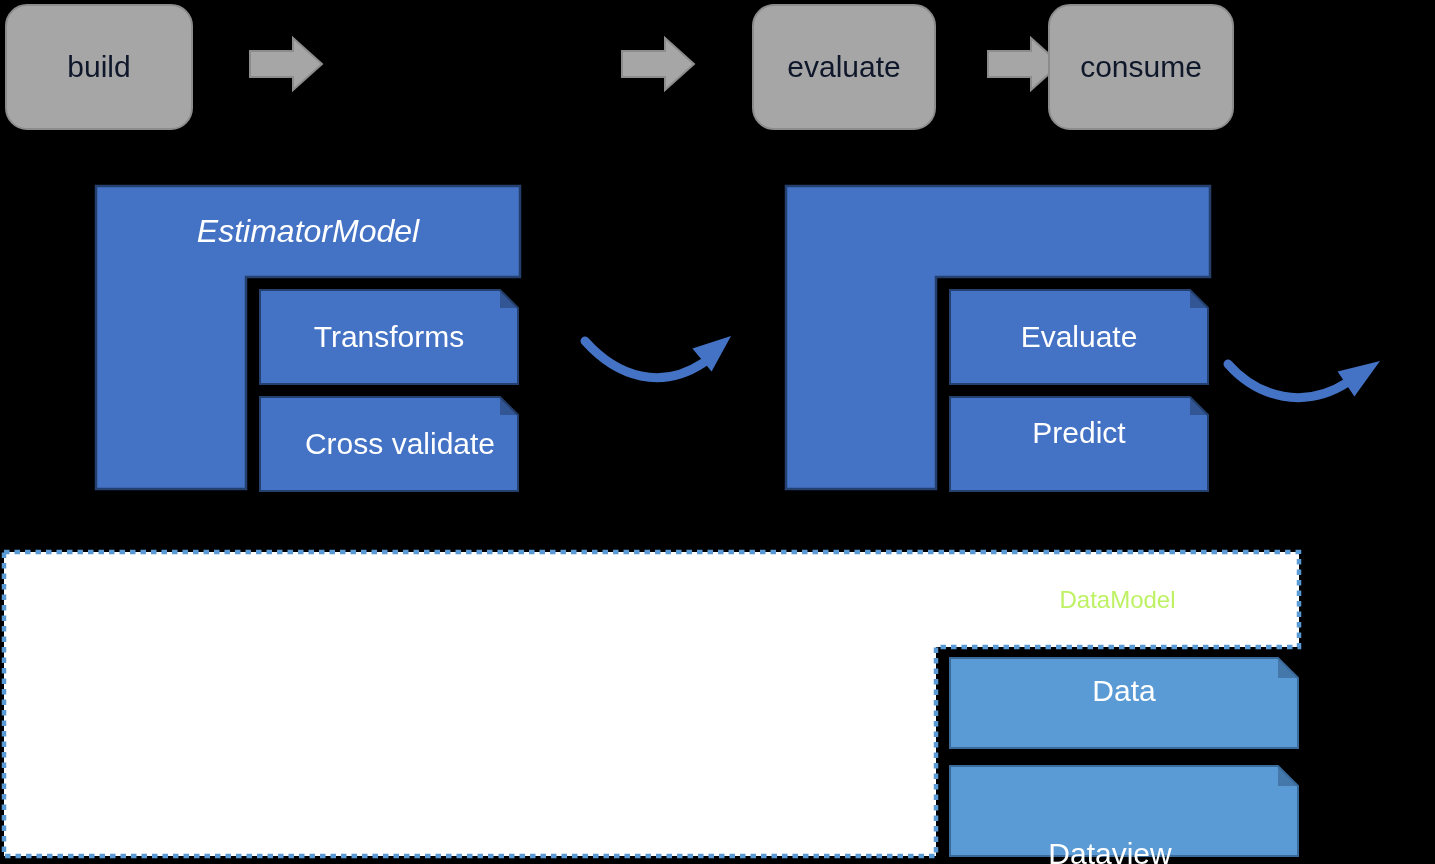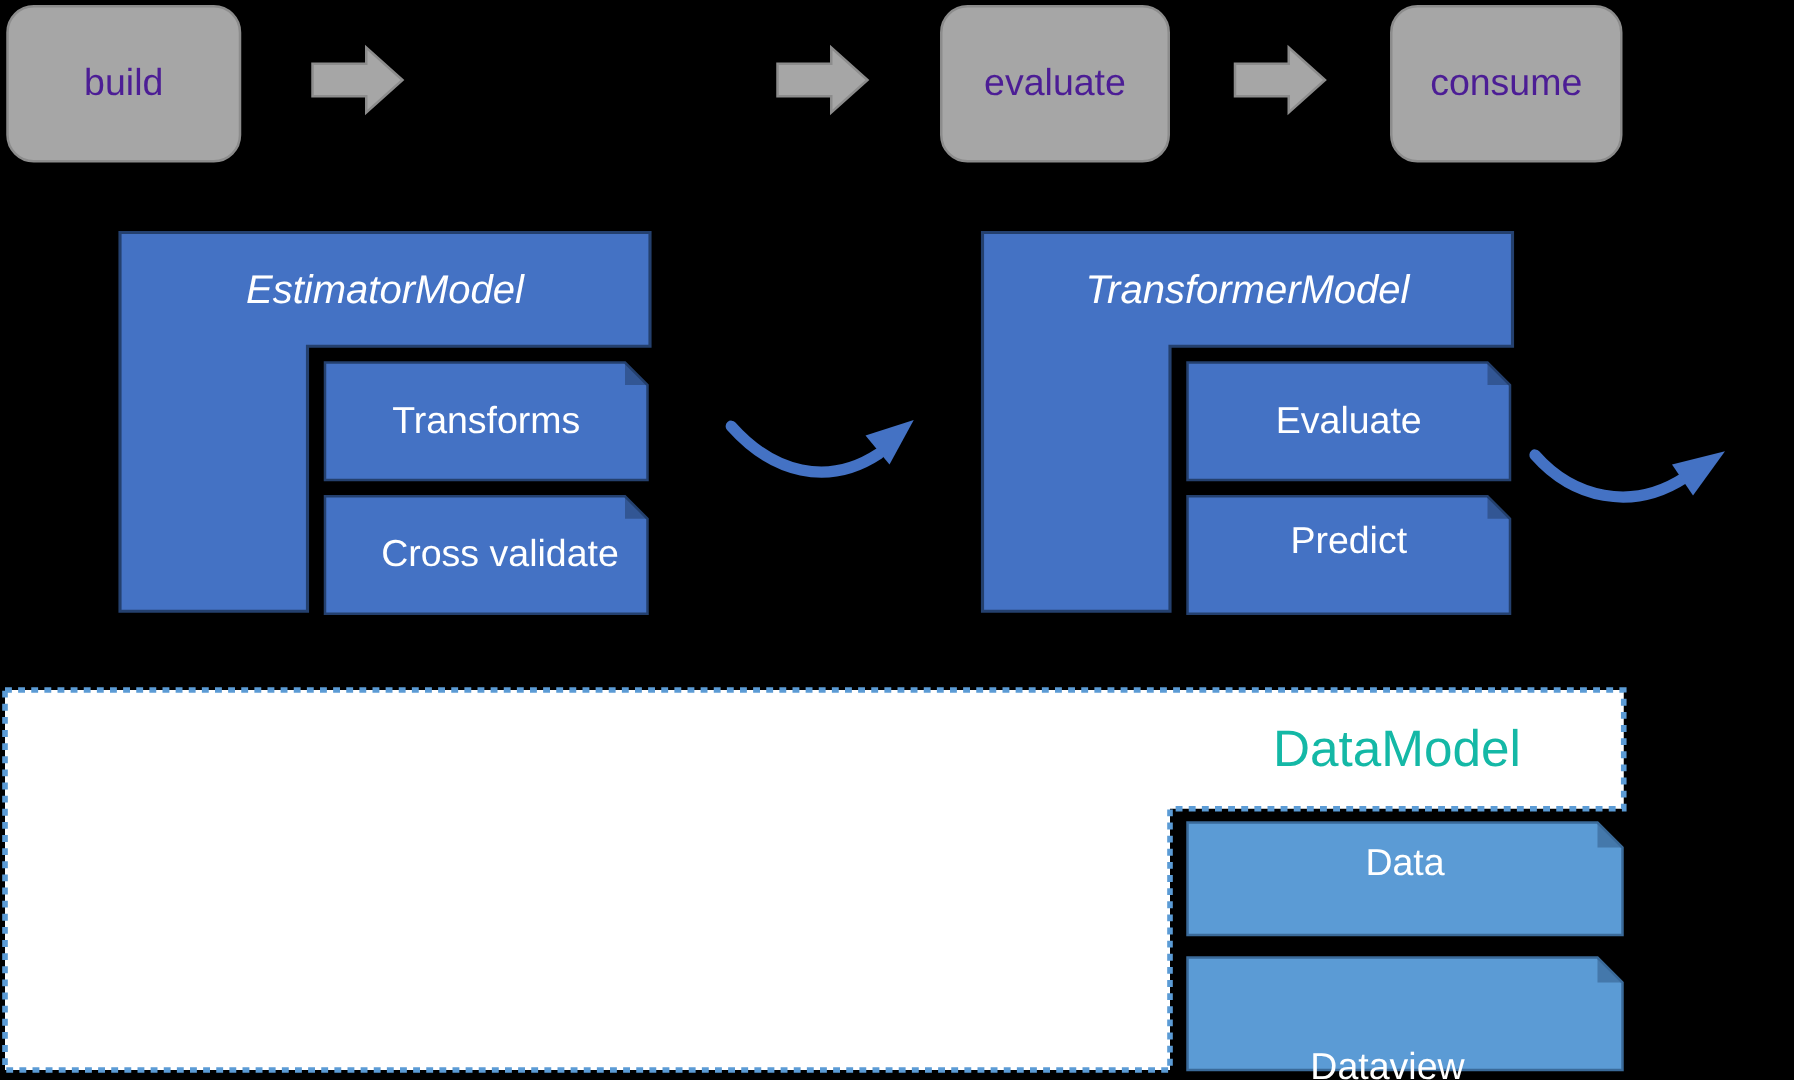--- a/index.html
+++ b/index.html
@@ -11,31 +11,31 @@
     overflow:hidden;
   }
   .shapes { position:absolute; left:0; top:0; }
   .stage {
     position:absolute; top:4px; height:126px;
     background:#A6A6A6;
     border:2px solid #8C8C8C;
     border-radius:22px;
     box-sizing:border-box;
     display:flex; align-items:center; justify-content:center;
-    color:#4c1d95; font-size:30px;
+    color:#0f172a; font-size:30px;
   }
   .lbl {
     position:absolute;
     display:flex; align-items:center; justify-content:center;
     color:#fff; font-size:30px;
     pointer-events:none;
     white-space:nowrap;
   }
   .lbl.title { font-size:32px;font-style:italic; }
-  .lbl.datamodel { color:#14b8a6; font-size:41px; }
+  .lbl.datamodel { color:#bef264; font-size:24px; }
 </style>
 </head>
 <body>
 
 <div class="canvas">
 
   <svg class="shapes" width="1435" height="864" viewBox="0 0 1435 864">
 
     <polygon points="250,51 293,51 293,38 322,64 293,90 293,77 250,77" stroke-width="2" fill="#A6A6A6" stroke="#8C8C8C"></polygon>
     <polygon points="622,51 665,51 665,38 694,64 665,90 665,77 622,77" stroke-width="2" fill="#A6A6A6" stroke="#8C8C8C"></polygon>
@@ -68,29 +68,28 @@
     <path d="M950,766 L1278,766 L1298,786 L1298,856 L950,856 Z" stroke-width="2" fill="#5B9BD5" stroke="#3A6A99"></path>
     <polygon points="1278,766 1298,786 1278,786" opacity="0.7" fill="#3A6A99"></polygon>
   </svg>
 
   <div class="stage" style="left:5px;width:188px">
     <span>build</span>
   </div>
   <div class="stage" style="left:752px;width:184px">
     <span>evaluate</span>
   </div>
-  <div class="stage" style="left:1112px;width:186px">
+  <div class="stage" style="left:1048px;width:186px">
     <span>consume</span>
   </div>
 
   <div class="lbl title" style="left:96px;top:186px;width:424px;height:91px">EstimatorModel</div>
   <div class="lbl" style="left:260px;top:290px;width:258px;height:94px">Transforms</div>
   <div class="lbl" style="left:260px;top:397px;width:280px;height:94px">Cross validate</div>
 
-  <div class="lbl title" style="left:786px;top:186px;width:424px;height:91px">TransformerModel</div>
   <div class="lbl" style="left:950px;top:290px;width:258px;height:94px">Evaluate</div>
   <div class="lbl" style="left:950px;top:397px;width:258px;height:72px">Predict</div>
 
   <div class="lbl datamodel" style="left:936px;top:552px;width:363px;height:95px">DataModel</div>
   <div class="lbl" style="left:950px;top:658px;width:348px;height:66px">Data</div>
   <div class="lbl" style="left:950px;top:809px;width:320px;height:90px">Dataview</div>
 
 </div>
 
 </body></html>

